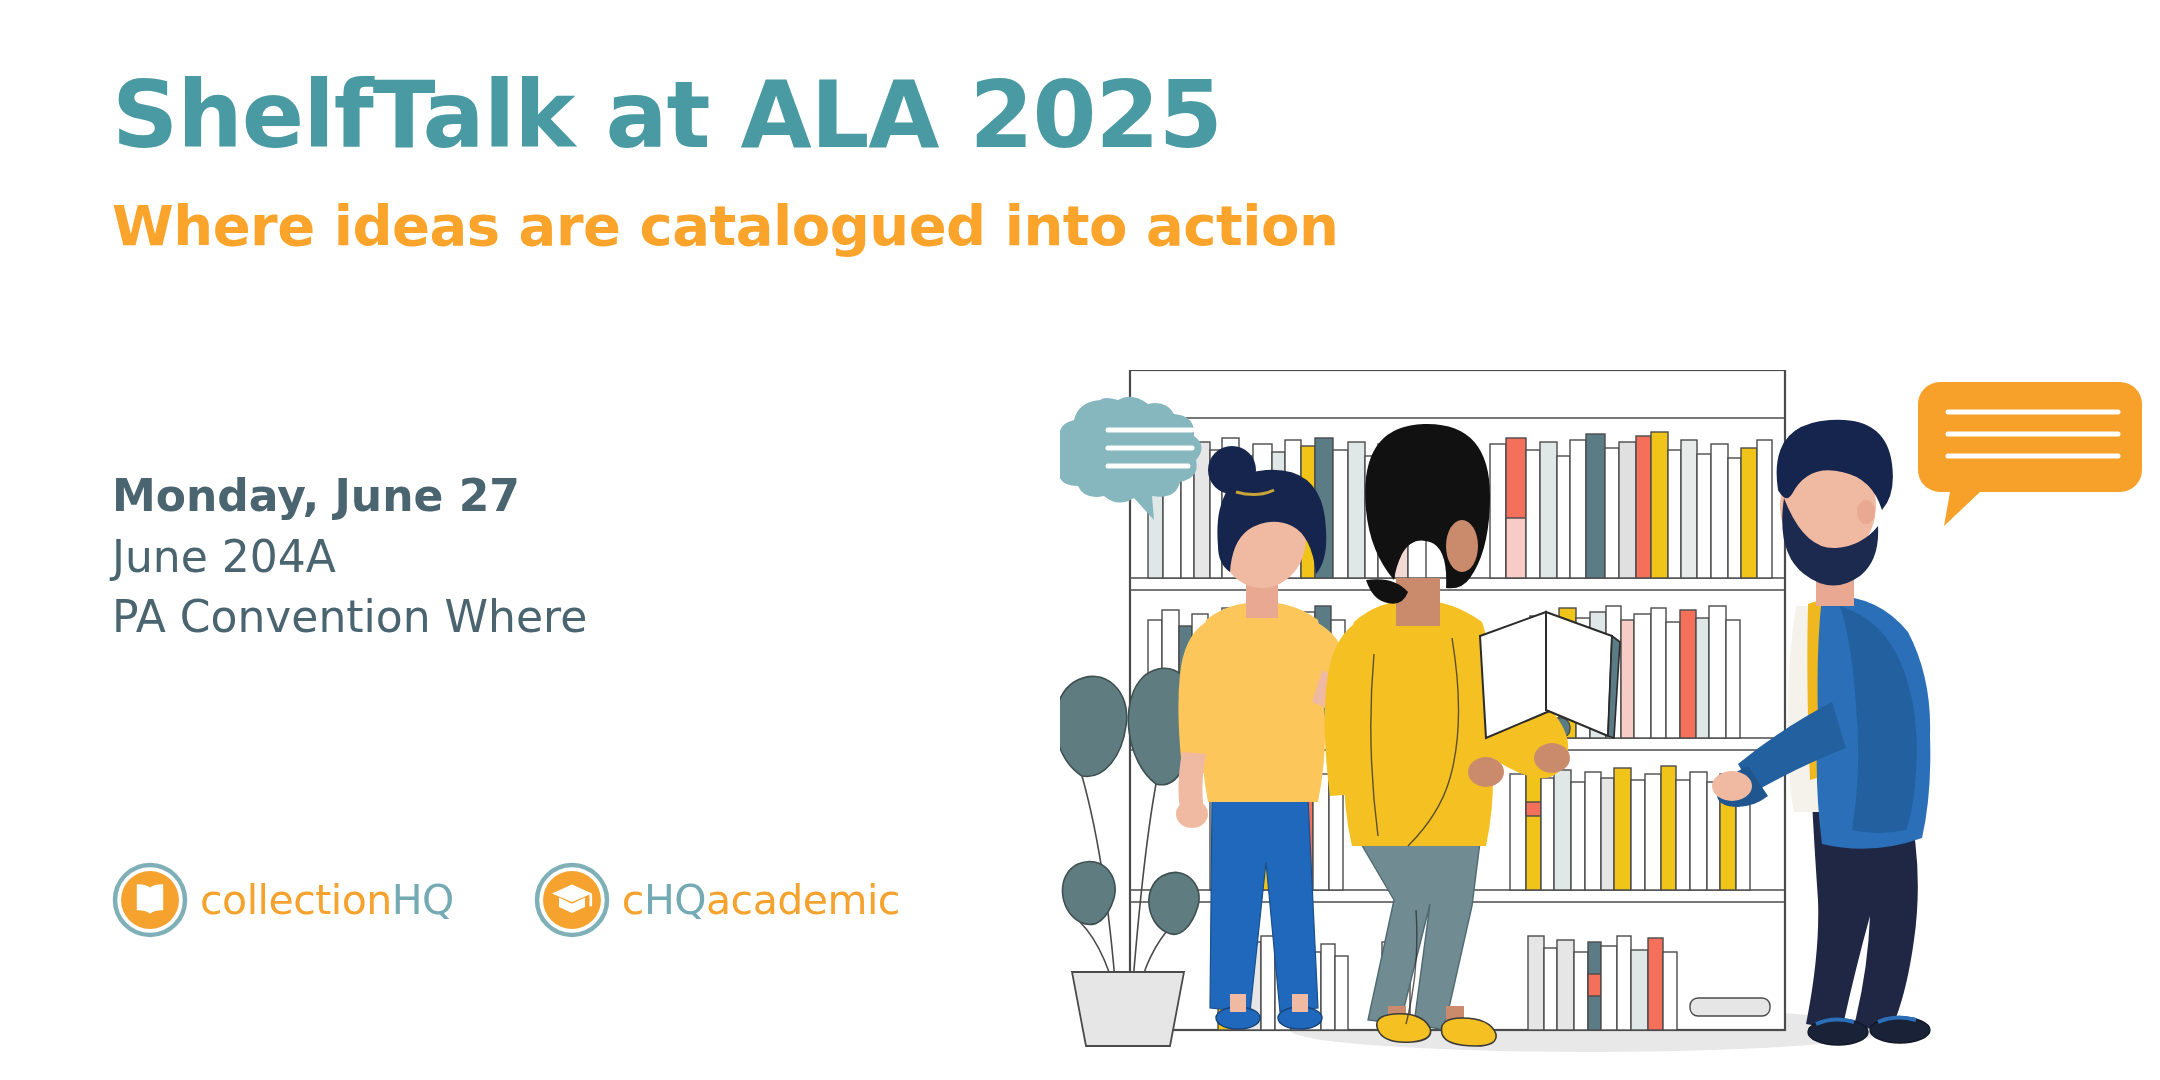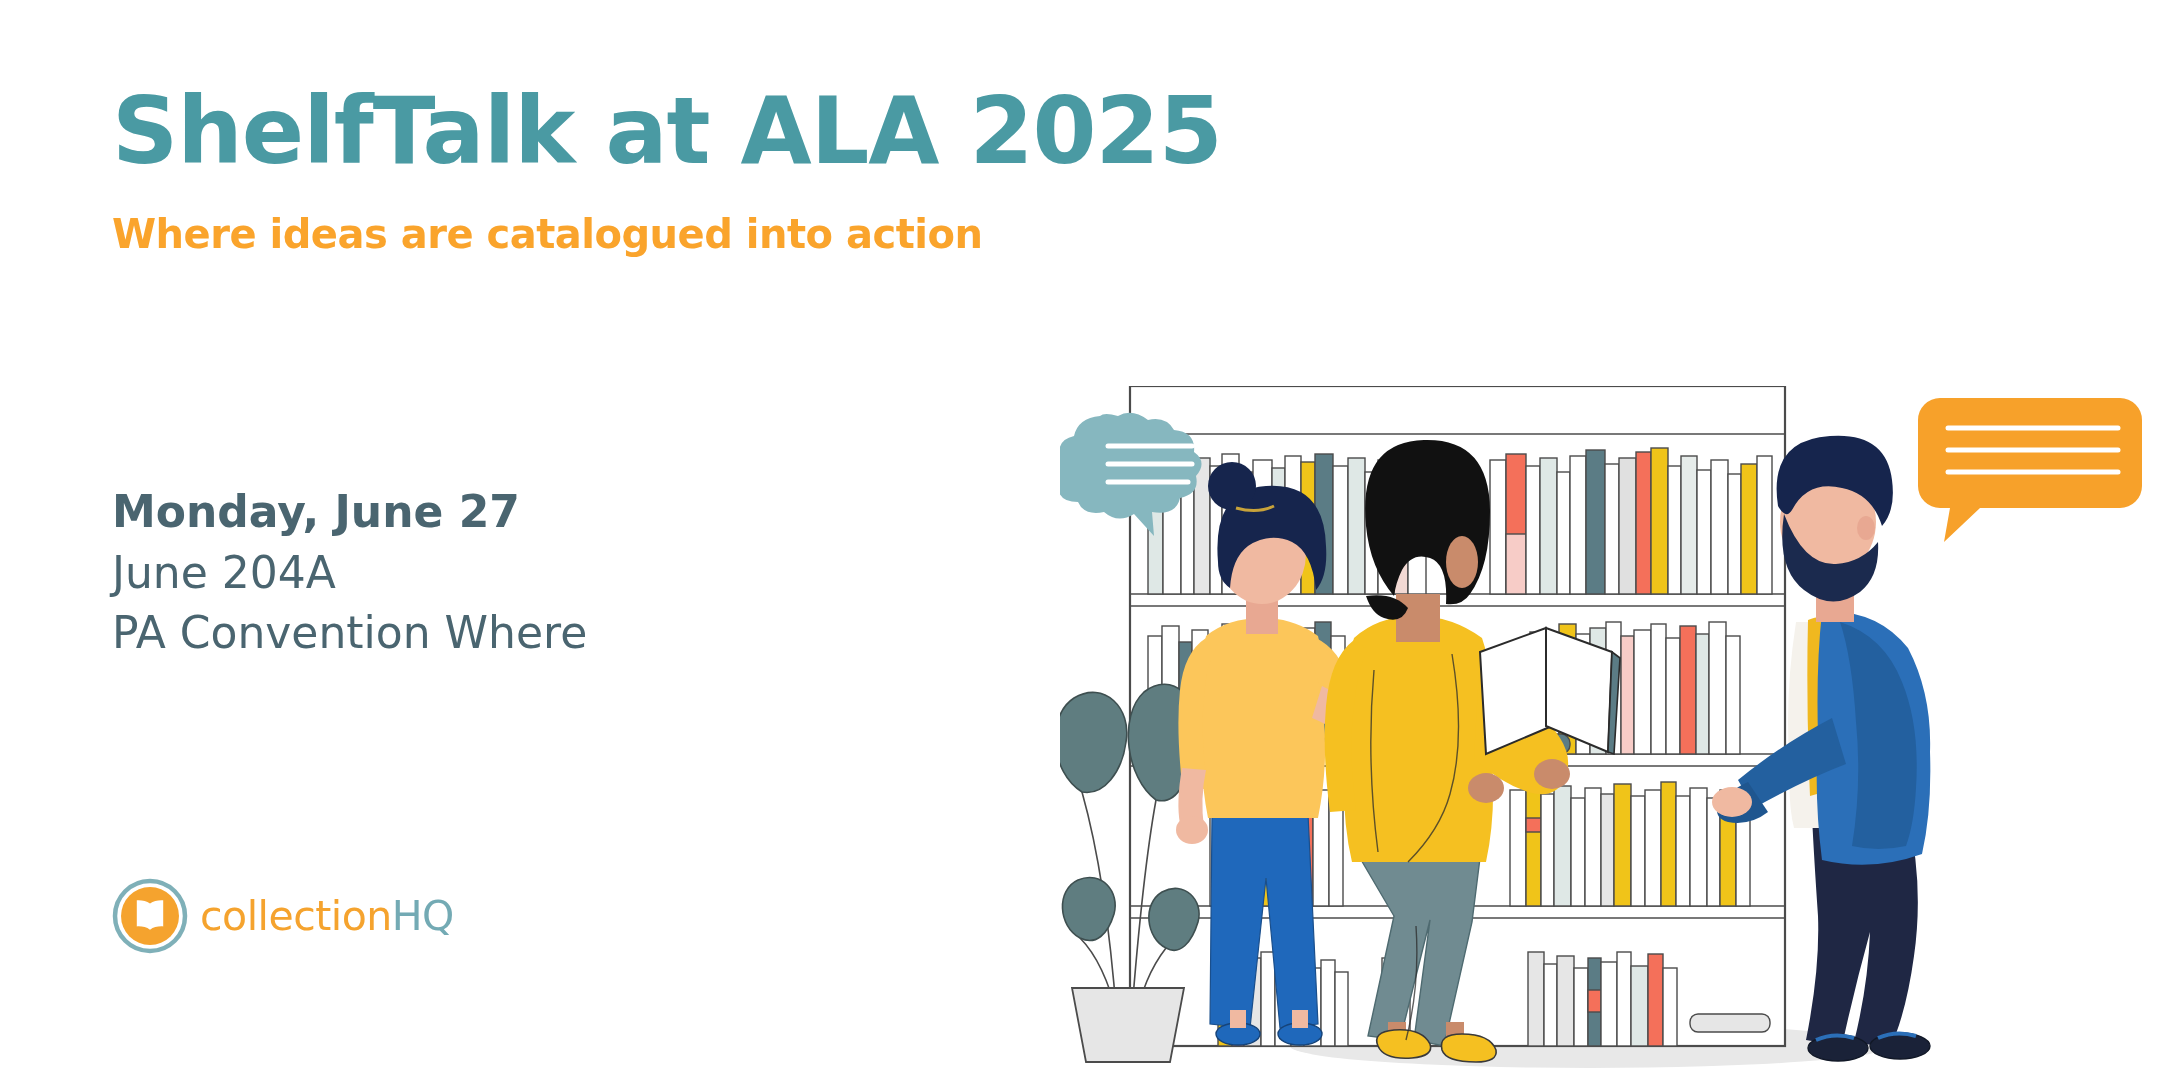--- a/index.html
+++ b/index.html
@@ -11,21 +11,20 @@
     width: 2160px;
     height: 1080px;
     overflow: hidden;
     font-family: "Liberation Sans", sans-serif;
     position: relative;
   }
   .banner {
     position: absolute;
     inset: 0;
     background: #ffffff;
-    margin-top: 16px;
   }
 
   
   .text-col {
     position: absolute;
     left: 112px;
     top: 70px;
     width: 1000px;
   }
   .title {
@@ -34,21 +33,21 @@
     font-size: 92px;
     line-height: 1.0;
     letter-spacing: -1px;
     color: #4a9aa3;
     margin: 0;
     white-space: nowrap;
   }
   .subtitle {
     font-family: "DejaVu Sans", sans-serif;
     font-weight: 700;
-    font-size: 40px;
+    font-size: 56px;
     line-height: 1.0;
     letter-spacing: -0.5px;
     color: #faa42c;
     margin: 36px 0 0 0;
     white-space: nowrap;
   }
 
   .details {
     position: absolute;
     left: 112px;
@@ -132,20 +131,34 @@
           <circle cx="38" cy="38" r="29" fill="#f5a32e"></circle>
           <g fill="#ffffff">
             <path d="M38 25.5c-3.6-2.6-8.2-3.6-13.2-3.3v26.2c5-0.3 9.6 0.7 13.2 3.3z"></path>
             <path d="M38 25.5c3.6-2.6 8.2-3.6 13.2-3.3v26.2c-5-0.3-9.6 0.7-13.2 3.3z"></path>
           </g>
         </svg>
       </div>
       <div class="logo-word"><span class="lw-orange">collection</span><span class="lw-teal">HQ</span></div>
     </div>
 
+    <div class="logo">
+      <div class="logo-mark">
+        <svg viewBox="0 0 76 76" aria-hidden="true">
+          <circle cx="38" cy="38" r="35" fill="none" stroke="#7fb0b8" stroke-width="4.5"></circle>
+          <circle cx="38" cy="38" r="29" fill="#f5a32e"></circle>
+          <g fill="#ffffff">
+            <path d="M38 22.5 L58 31.5 L38 40 L18 31.5 Z"></path>
+            <path d="M25 35.5 L25 45 L38 51 L51 45 L51 35.5 L38 41.8 Z"></path>
+            <rect x="55.5" y="31.5" width="2.6" height="13" rx="1.3"></rect>
+          </g>
+        </svg>
+      </div>
+      <div class="logo-word"><span class="lw-orange">c</span><span class="lw-teal">HQ</span><span class="lw-orange">academic</span></div>
+    </div>
 
   </div>
 
   <div class="illo">
     <svg viewBox="0 0 1090 710" xmlns="http://www.w3.org/2000/svg">
       <defs>
         <clipPath id="shelfclip">
             <rect x="70" y="0" width="655" height="660"></rect>
           </clipPath>
       </defs>

